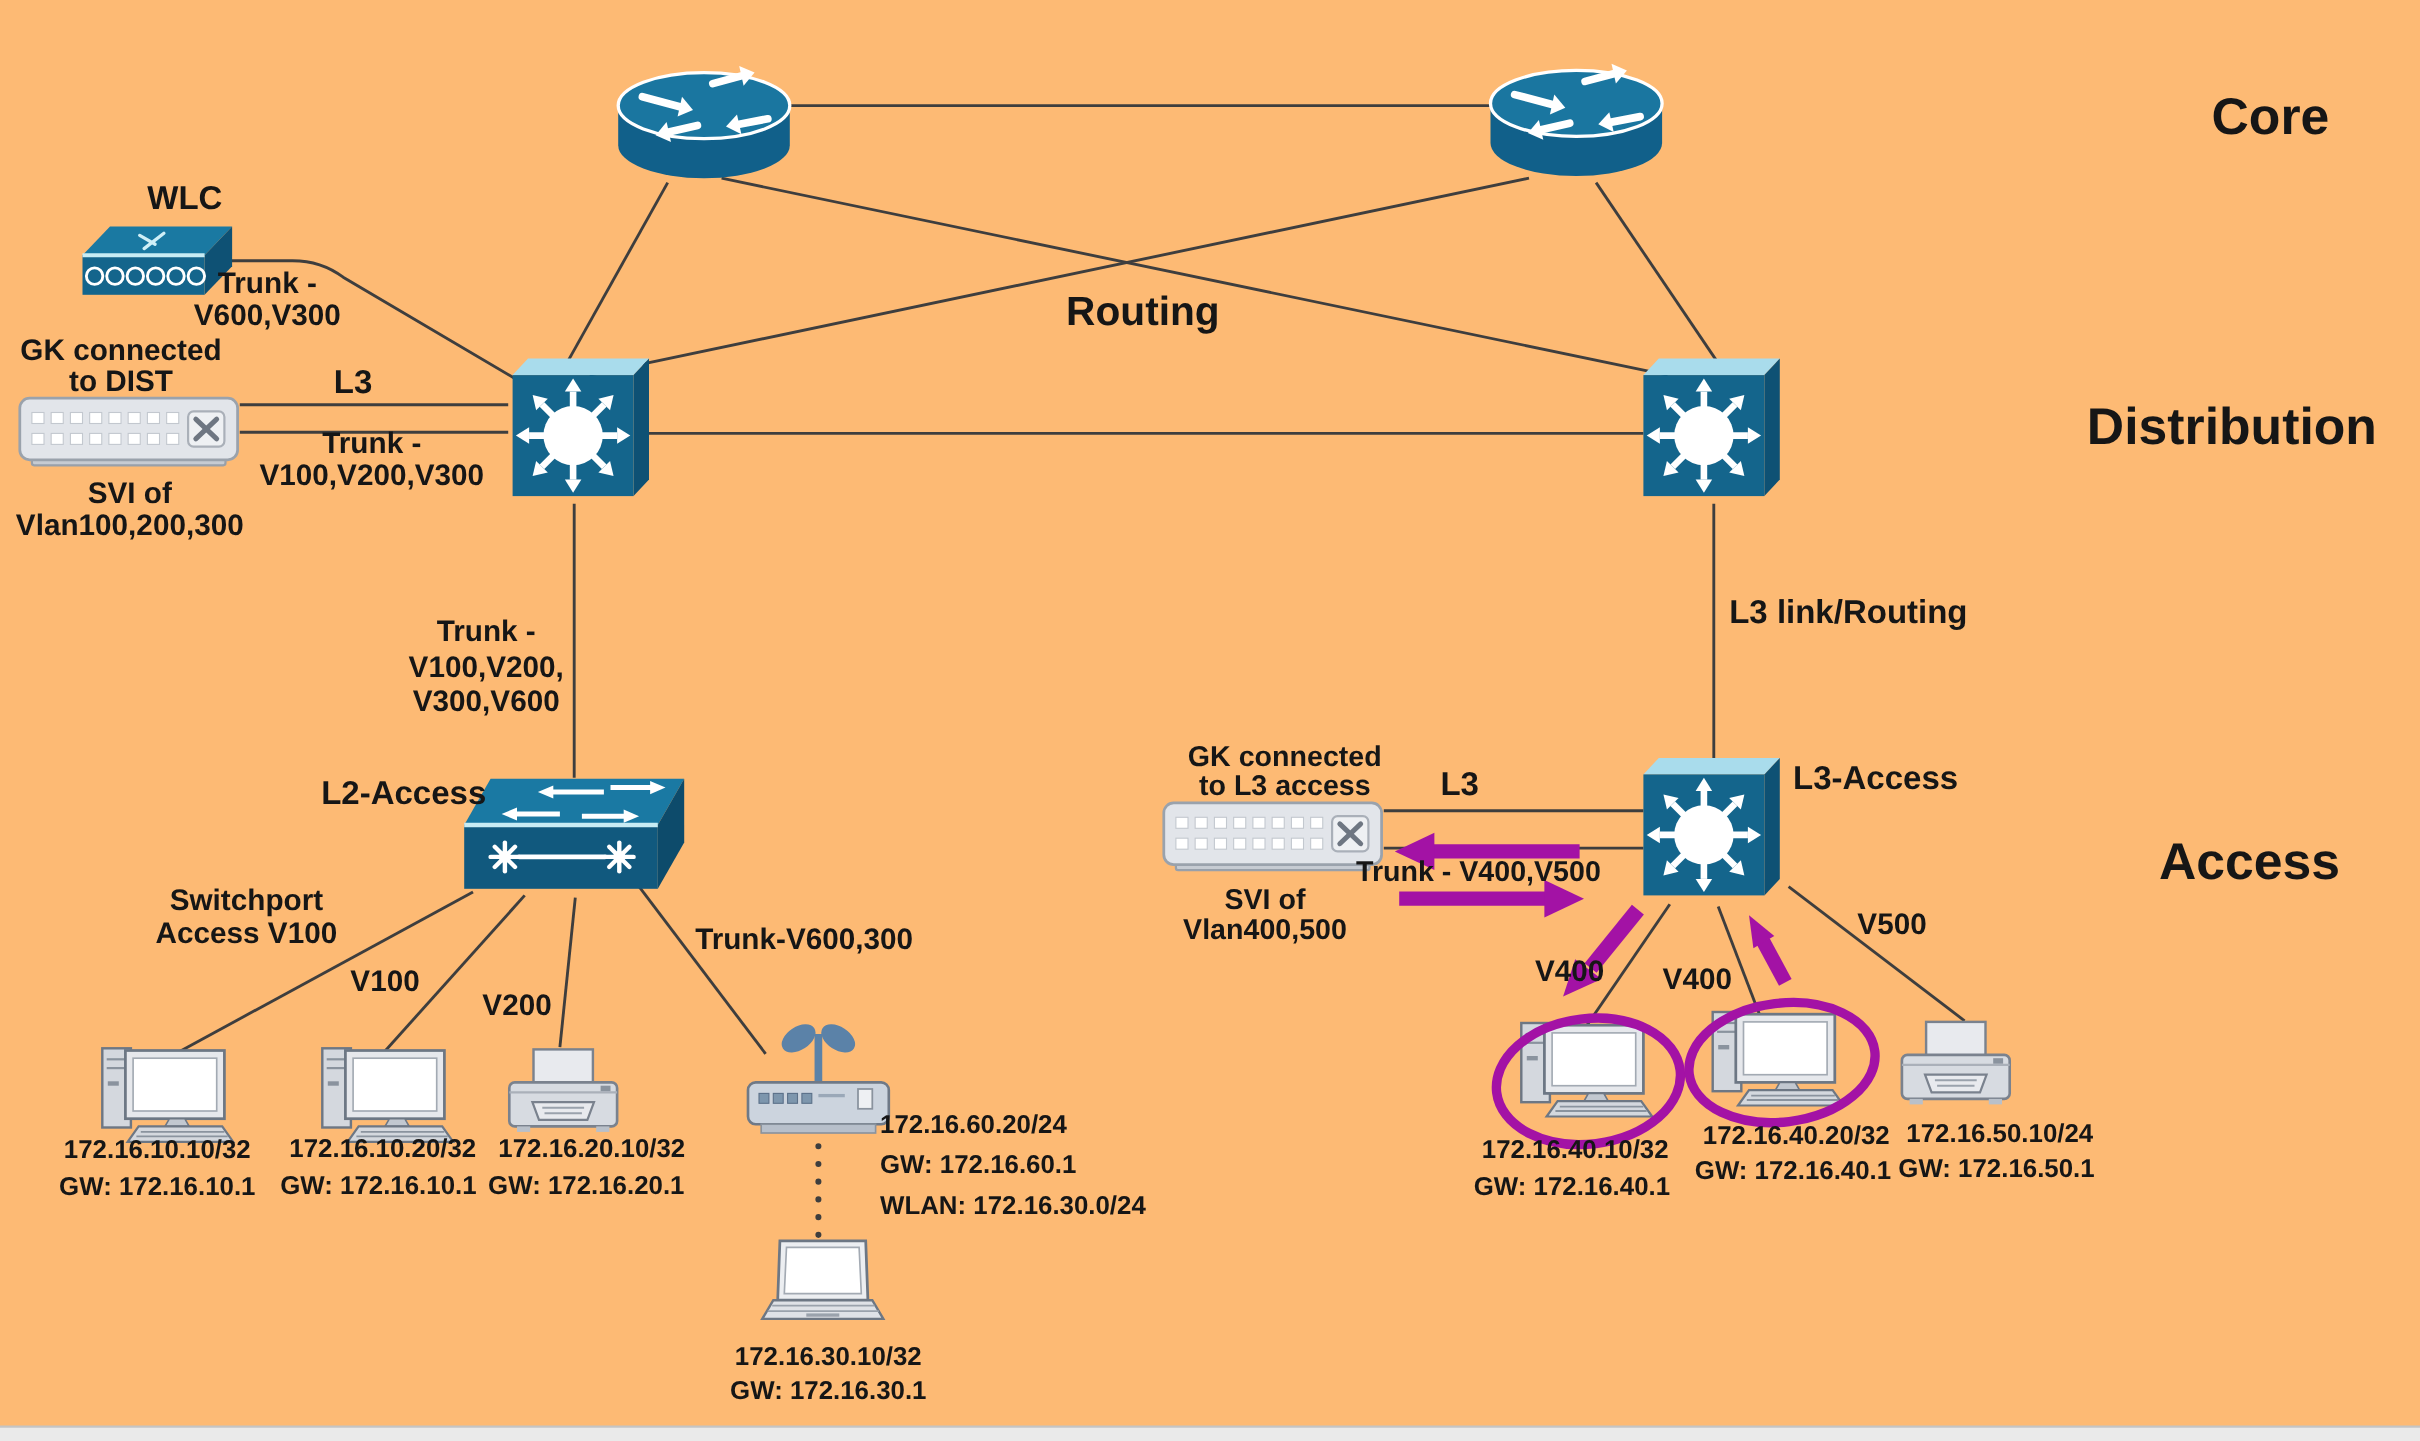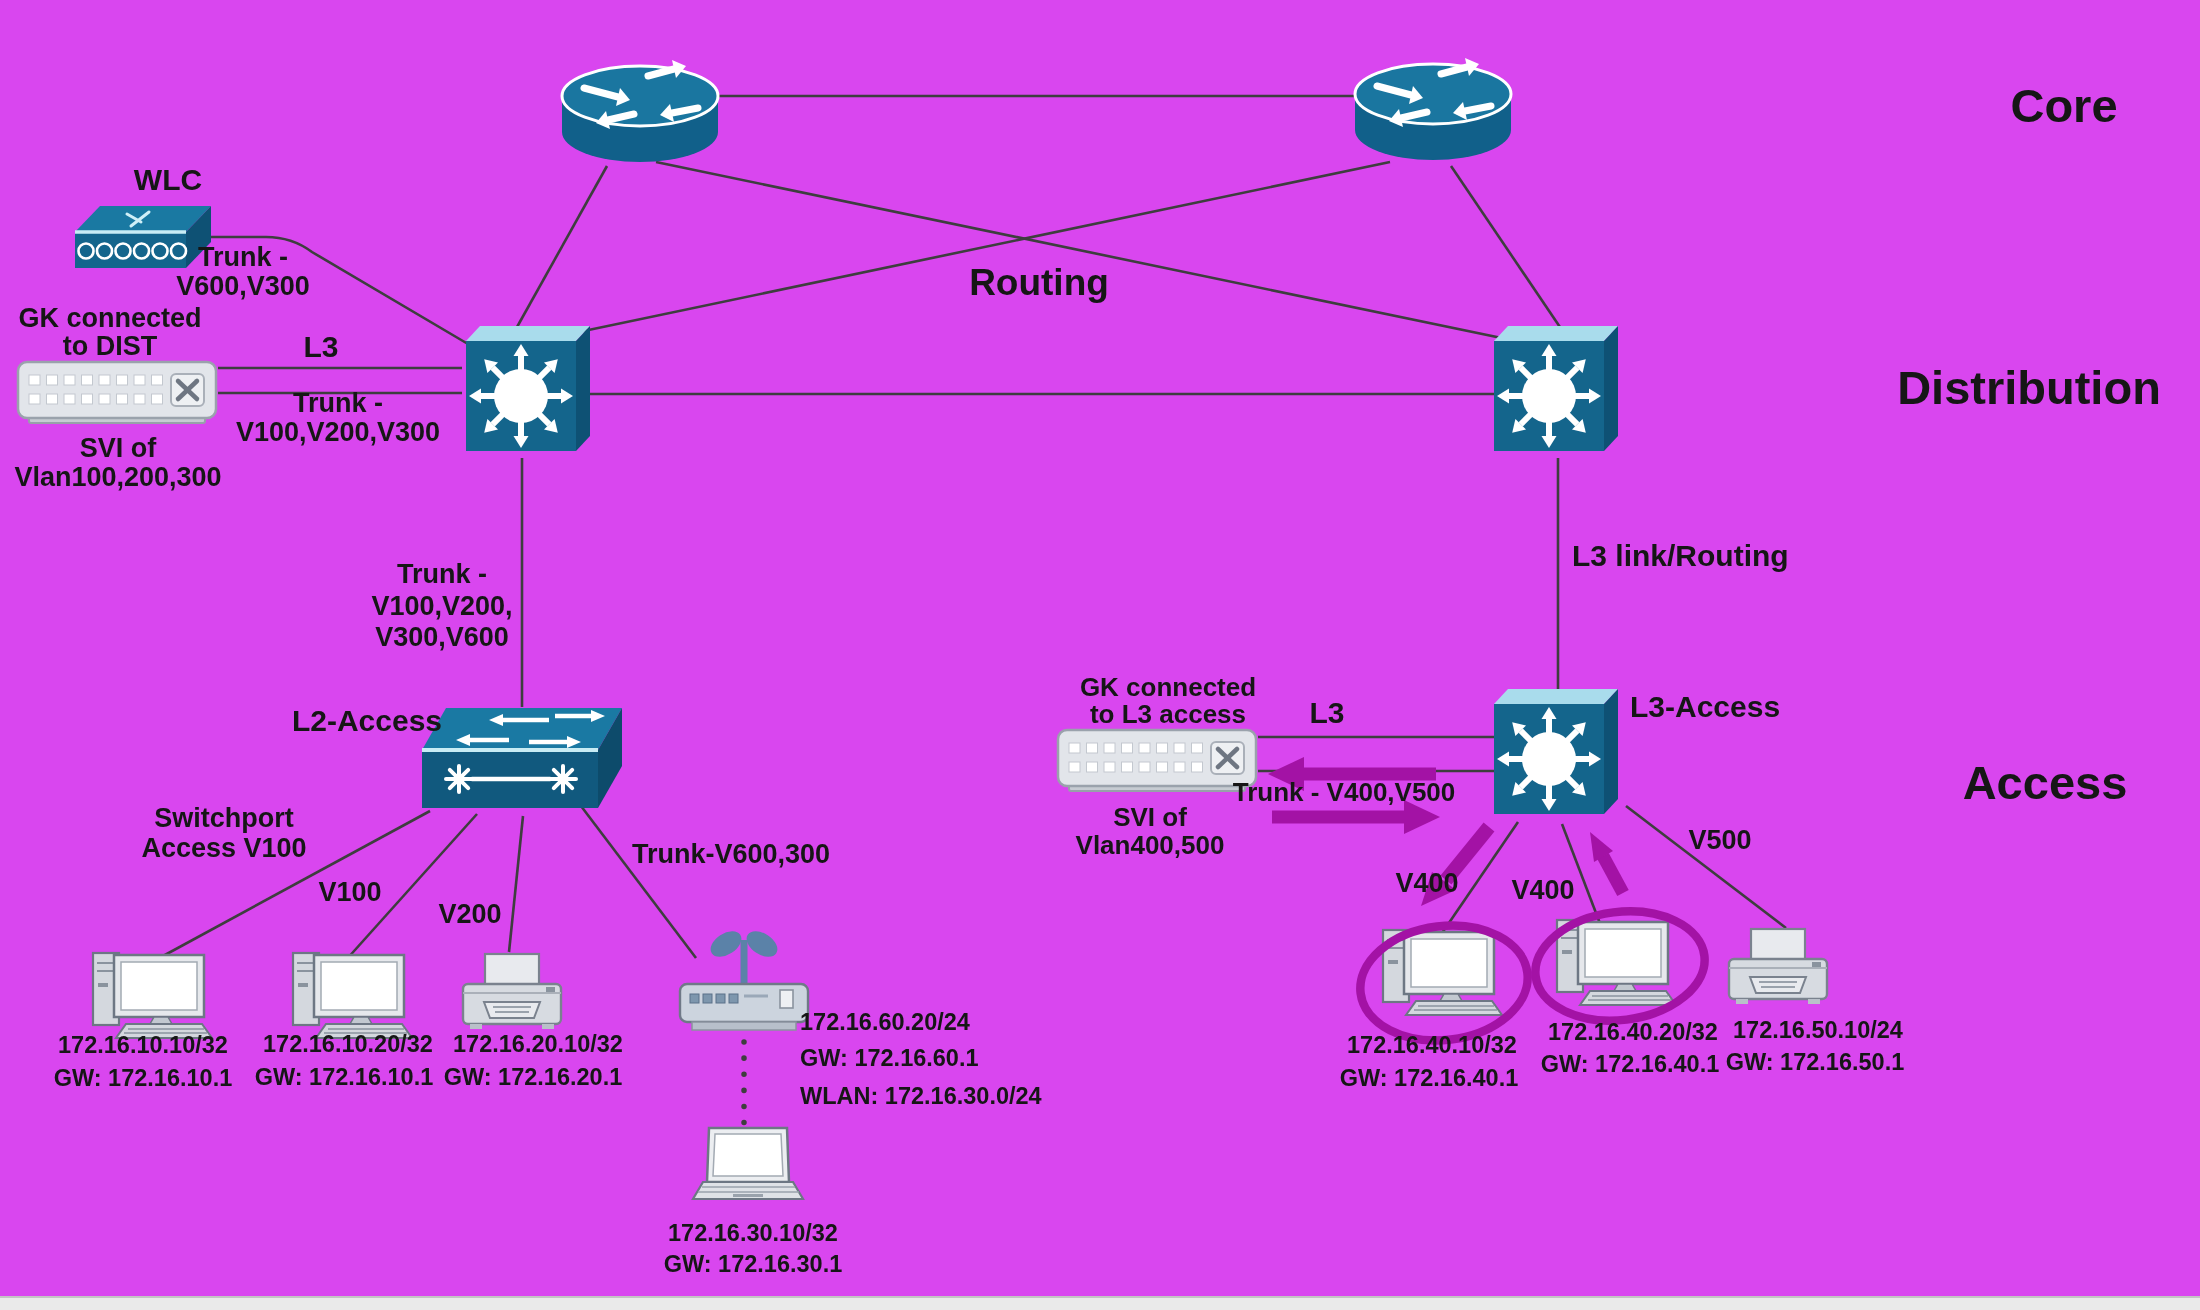--- a/index.html
+++ b/index.html
@@ -1,16 +1,16 @@
 <!DOCTYPE html>
 <html><head>
 <meta charset="utf-8">
 <style>
   html,body{margin:0;padding:0;background:#ffffff}
-  .stage{position:relative;width:2200px;height:1310px;background:#d946ef;overflow:hidden}
+  .stage{position:relative;width:2200px;height:1310px;background:#fdba74;overflow:hidden}
   svg{position:absolute;left:0;top:0}
   .tx{font-family:"Liberation Sans","DejaVu Sans",sans-serif;font-weight:700;fill:#161616}
   .s48{font-size:47px}
   .s38{font-size:37px}
   .s30{font-size:30px}
   .s27{font-size:27px}
   .s26{font-size:26px}
   .s23{font-size:23.5px}
   .mid{text-anchor:middle}
   .lk{stroke:#3e3e3e;stroke-width:2.6;fill:none}

